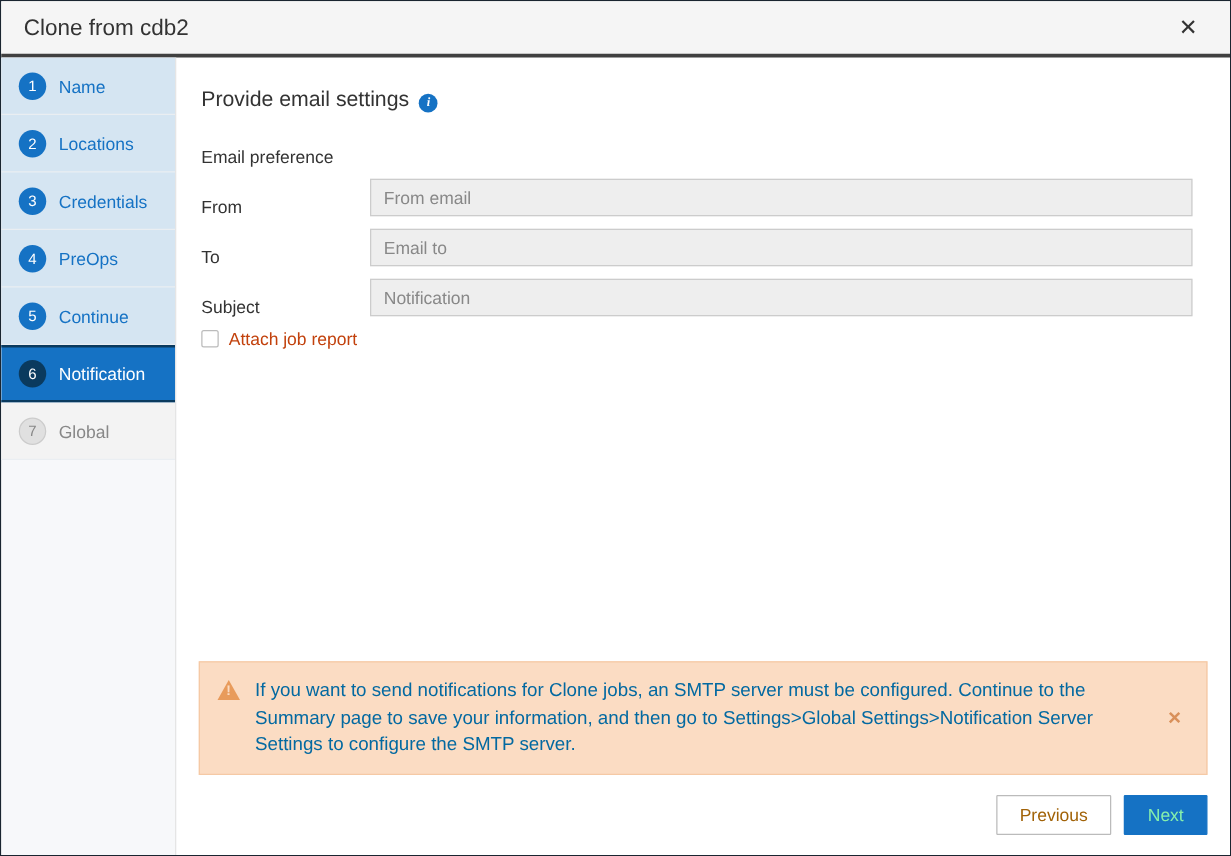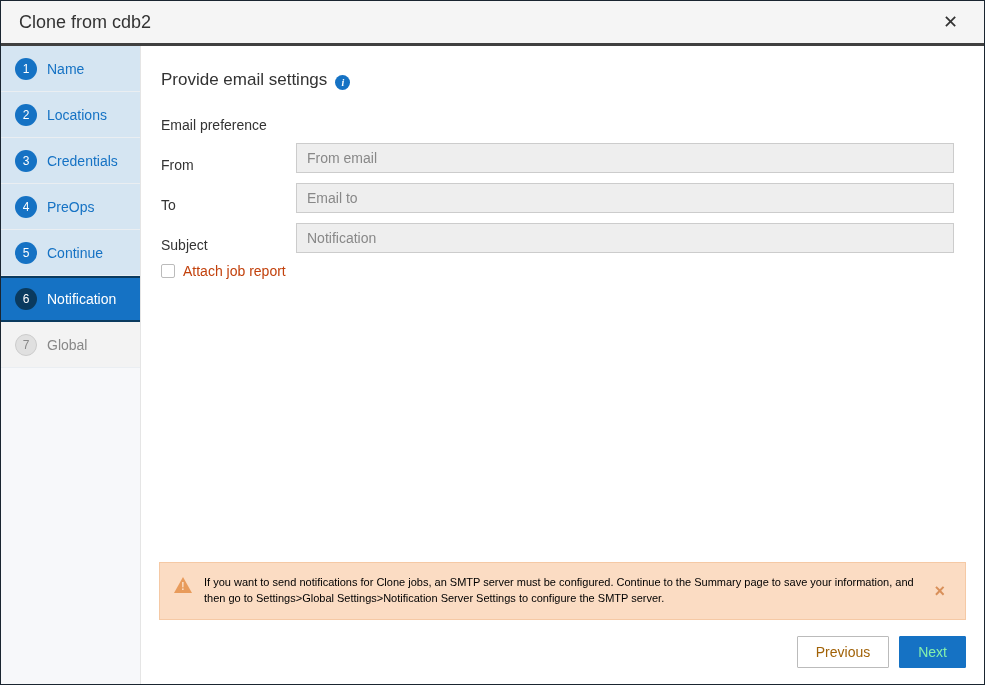--- a/index.html
+++ b/index.html
@@ -222,22 +222,22 @@
   .alert-icon::after {
     content: "!";
     position: absolute;
     left: -2px;
     top: 3px;
     color: #fbdcc3;
     font-size: 11px;
     font-weight: bold;
   }
   .alert-text {
-    font-size: 11px;
-    color: #000000;
+    font-size: 15px;
+    color: #0369a1;
     line-height: 1.45;
     flex: 1;
   }
   .alert-close {
     color: #d9905a;
     font-size: 18px;
     cursor: pointer;
     background: none;
     border: none;
     padding: 0 6px;

